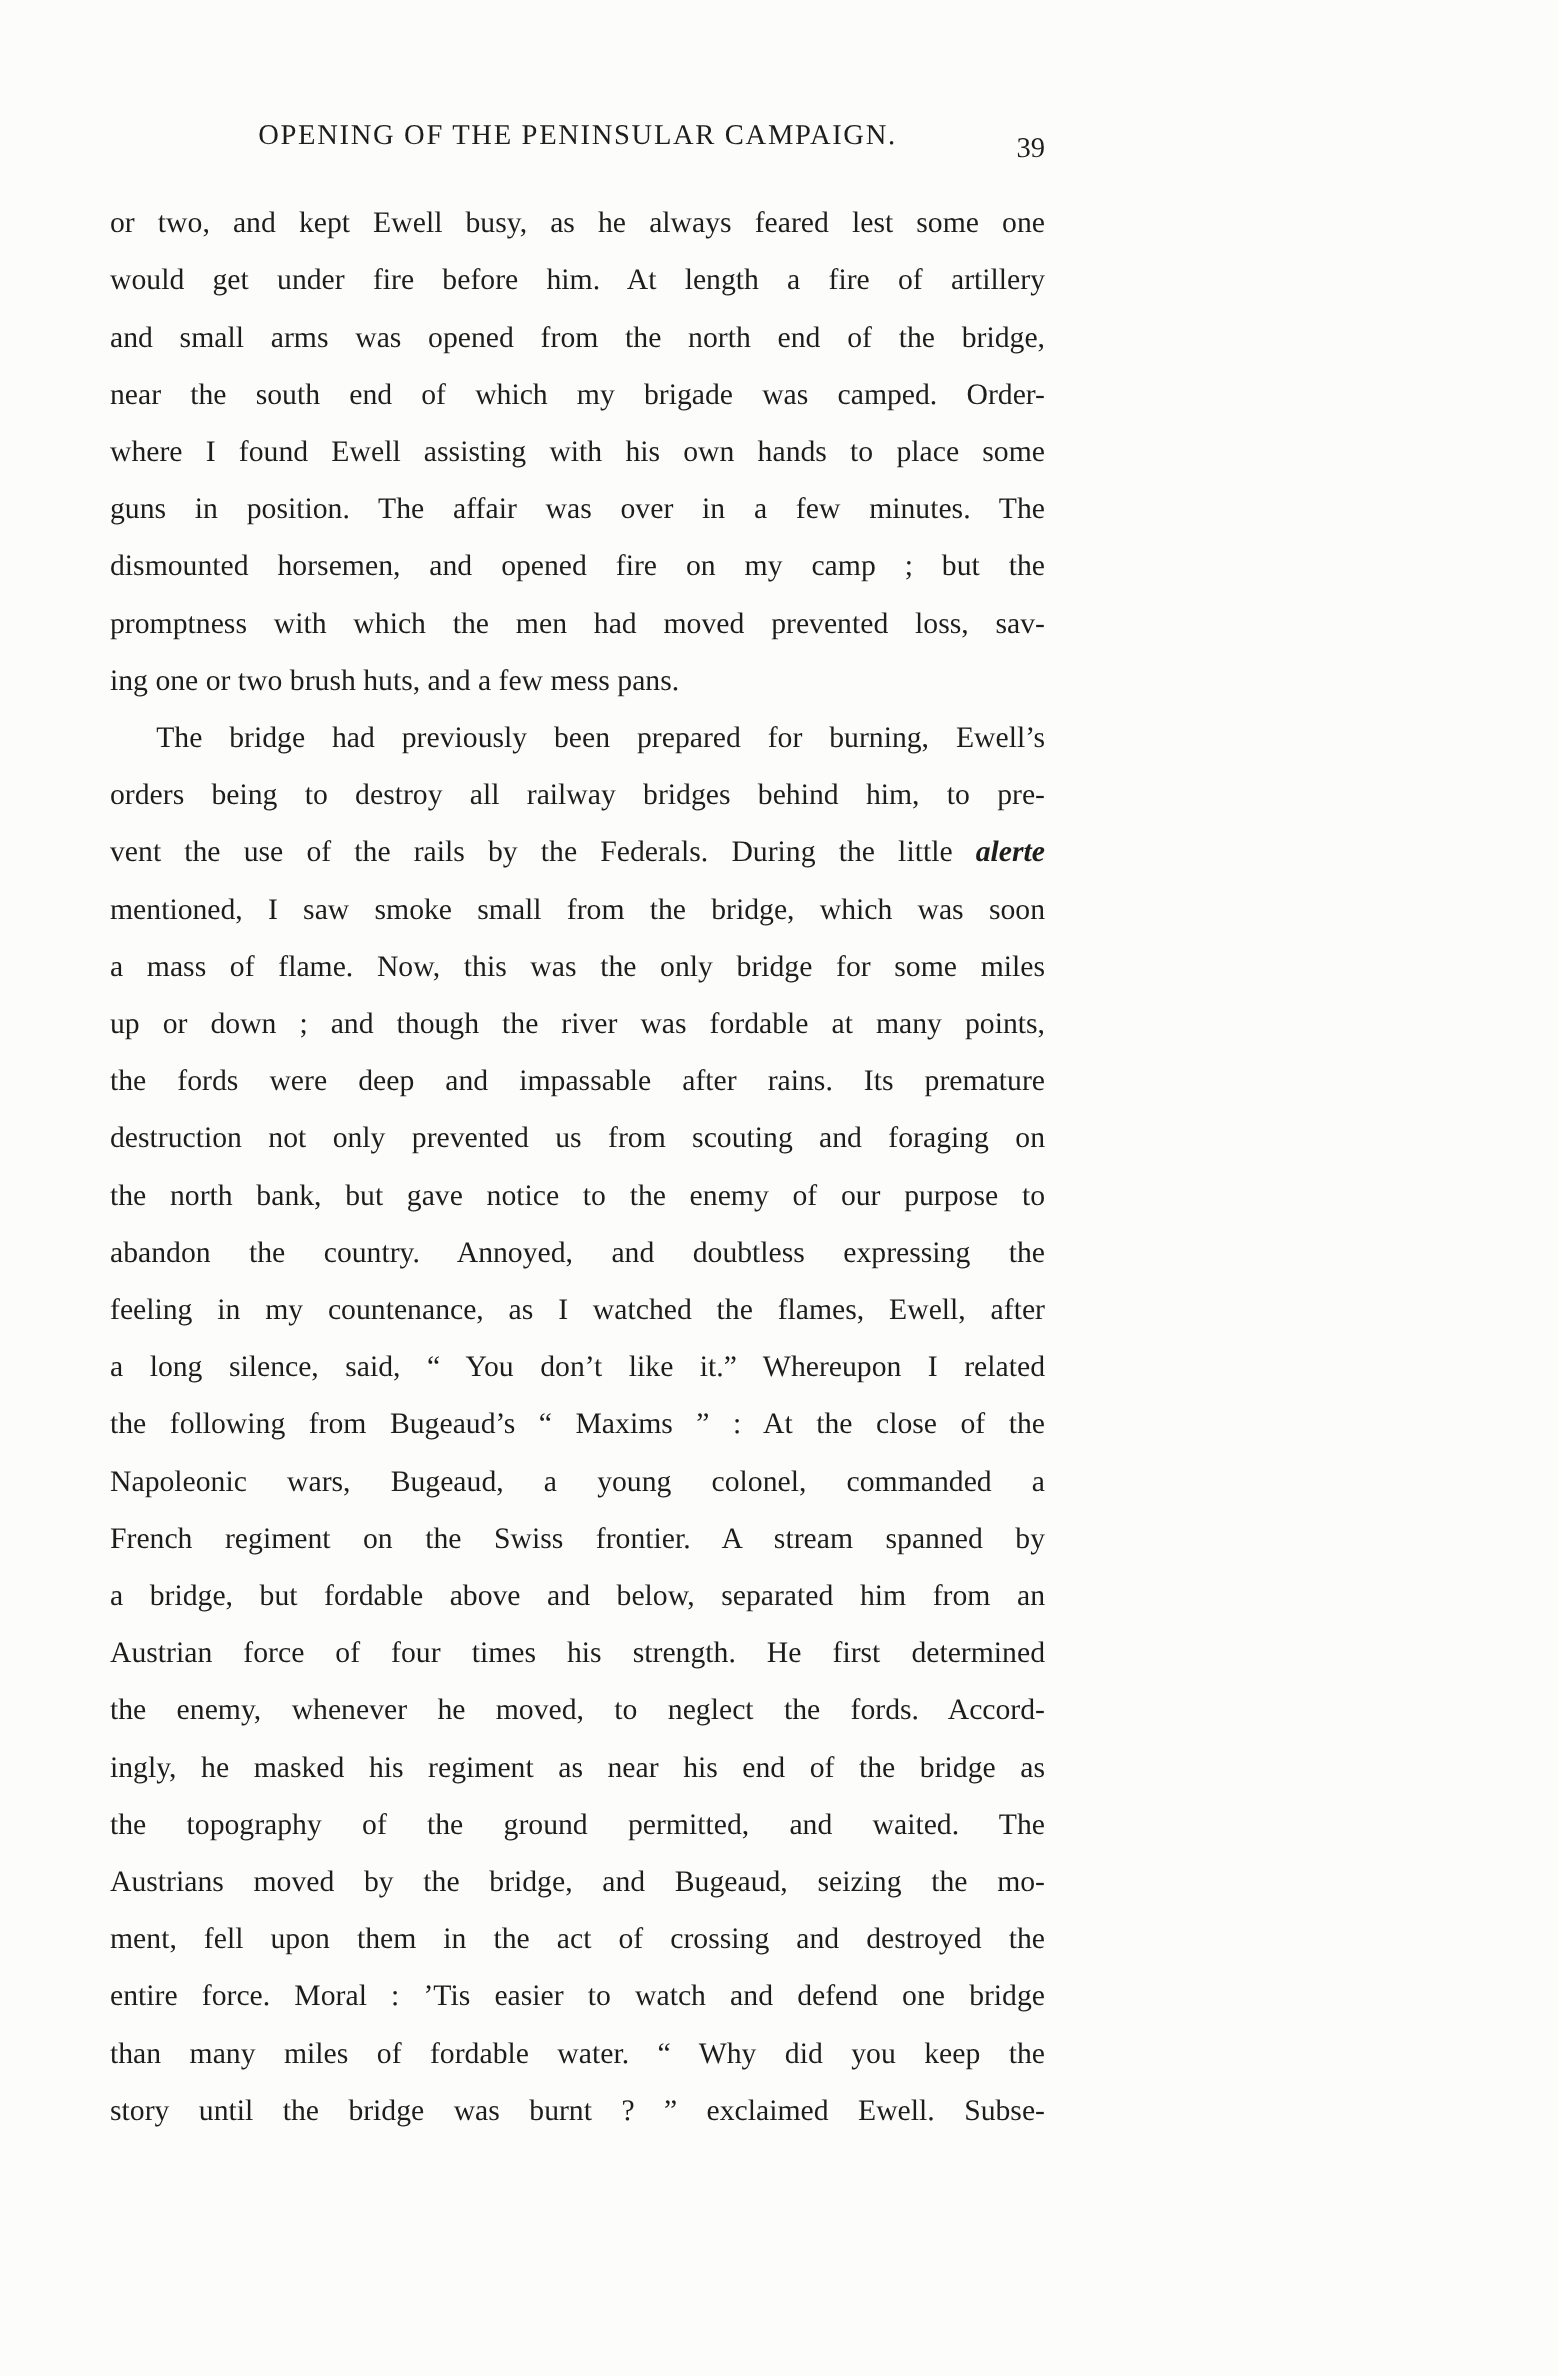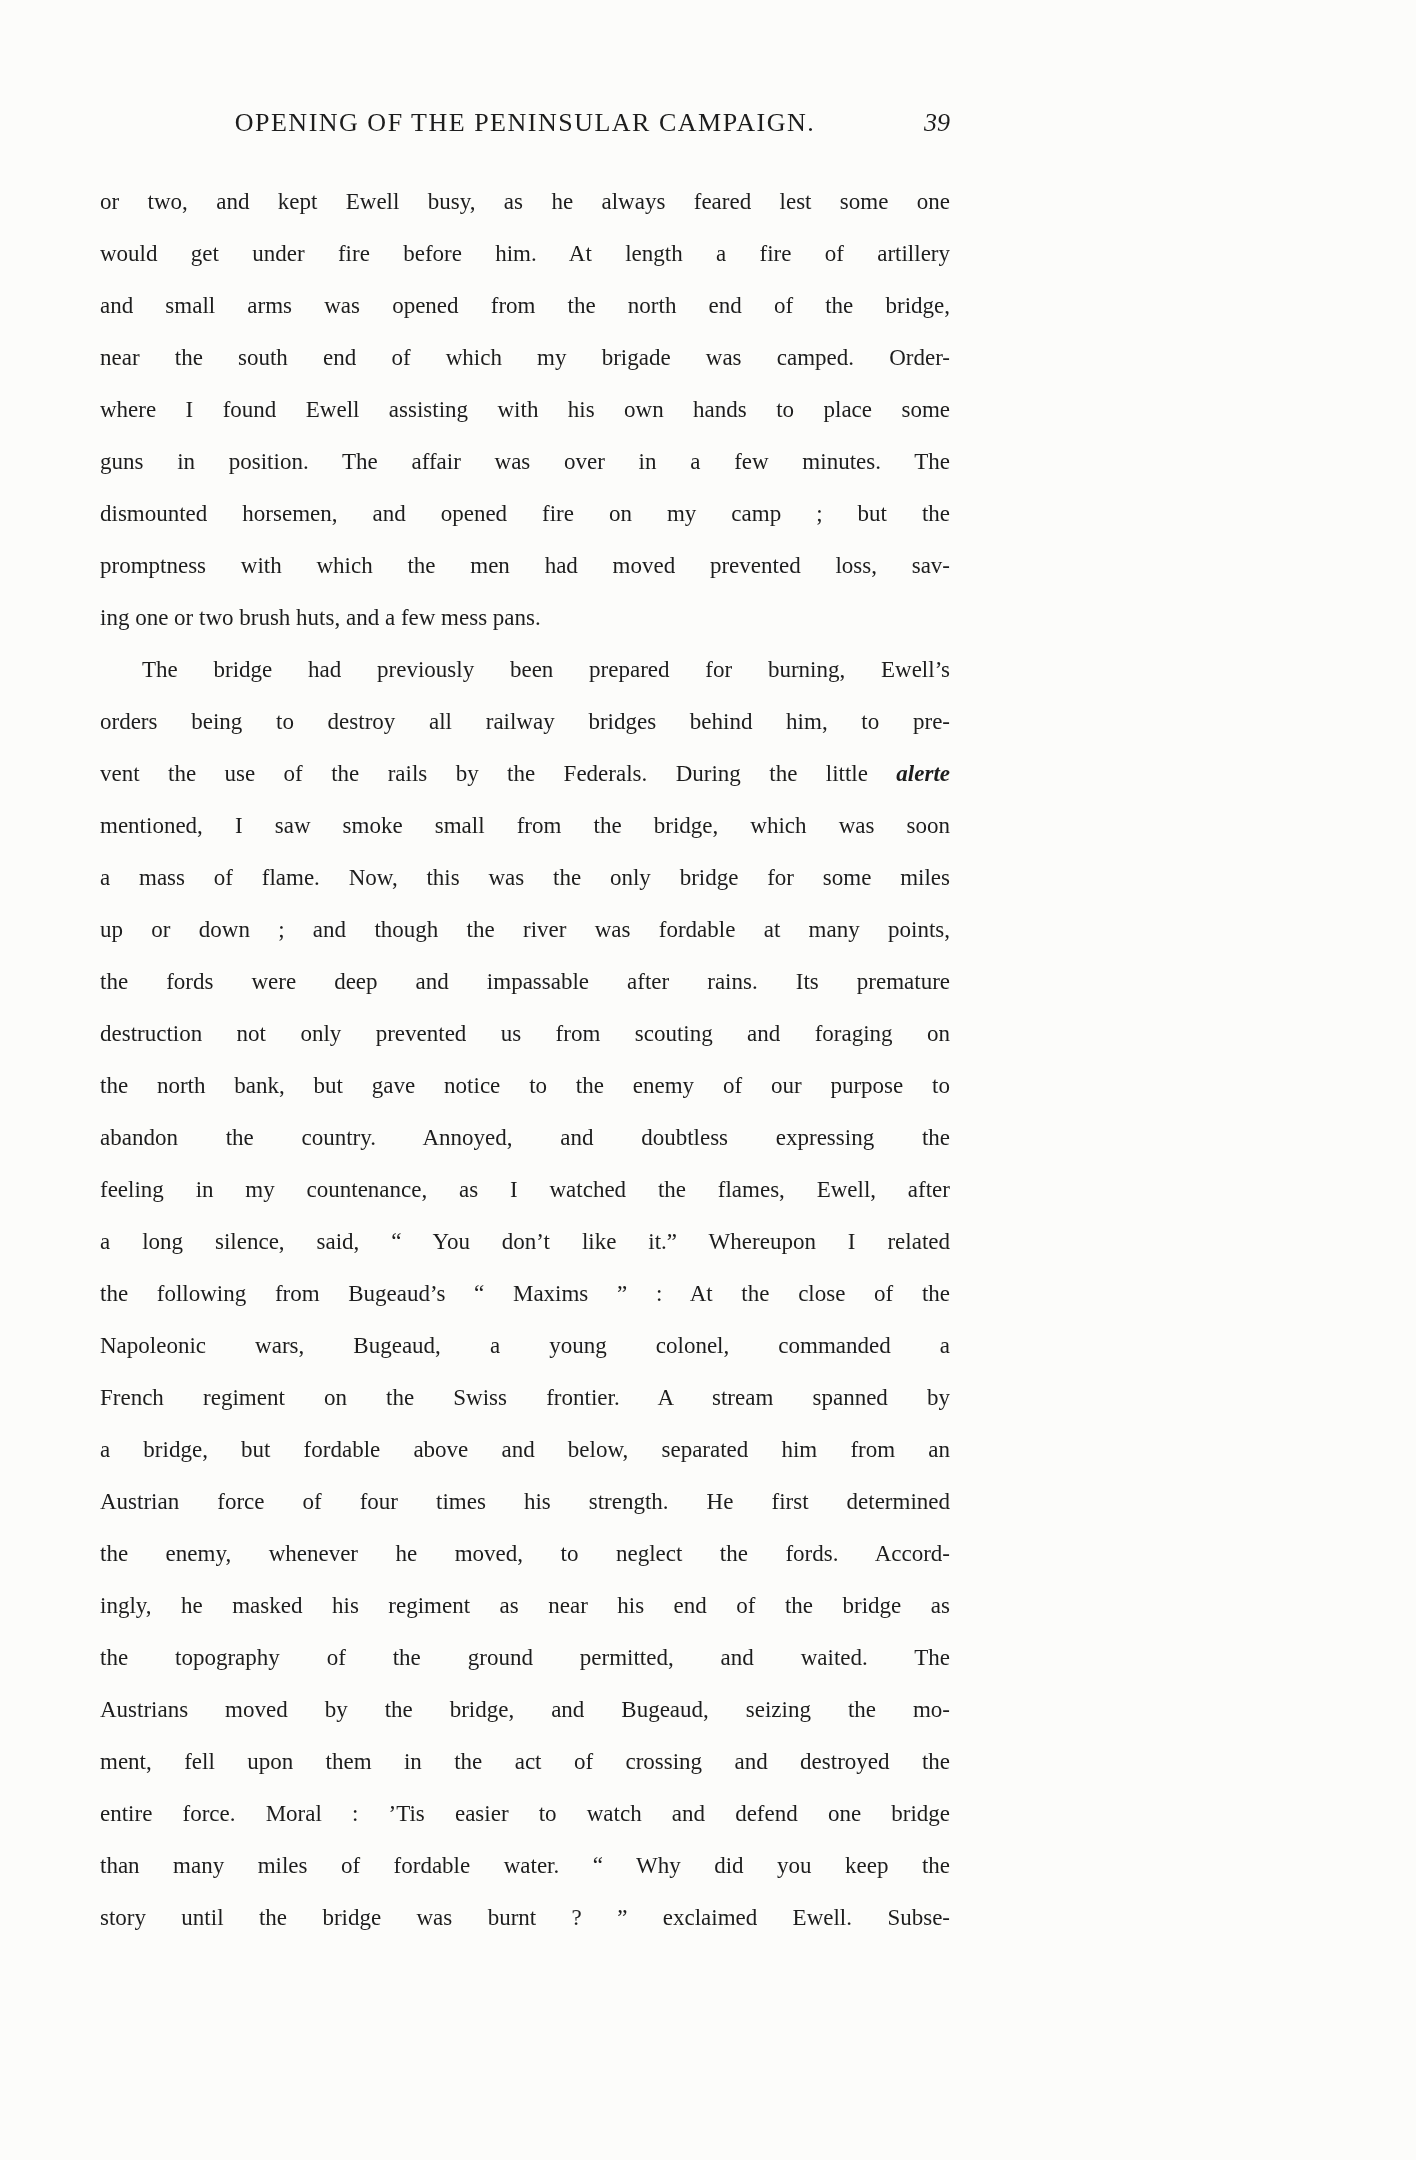--- a/index.html
+++ b/index.html
@@ -33,27 +33,26 @@
     letter-spacing: 1.5px;
   }
   .rh-title {
     display: block;
     text-align: center;
     white-space: nowrap;
   }
   .page-number {
     position: absolute;
     right: 0;
-    top: 0;
+    top: 12px;
     letter-spacing: 0;
-    font-style: italic;
   }
   .page-body {
     margin-top: 28px;
-    font-size: 23px;
+    font-size: 27px;
   }
   .line {
     height: 52px;
     line-height: 52px;
     text-align: justify;
     text-align-last: justify;
     white-space: normal;
   }
   .line.par-end {
     text-align-last: left;

